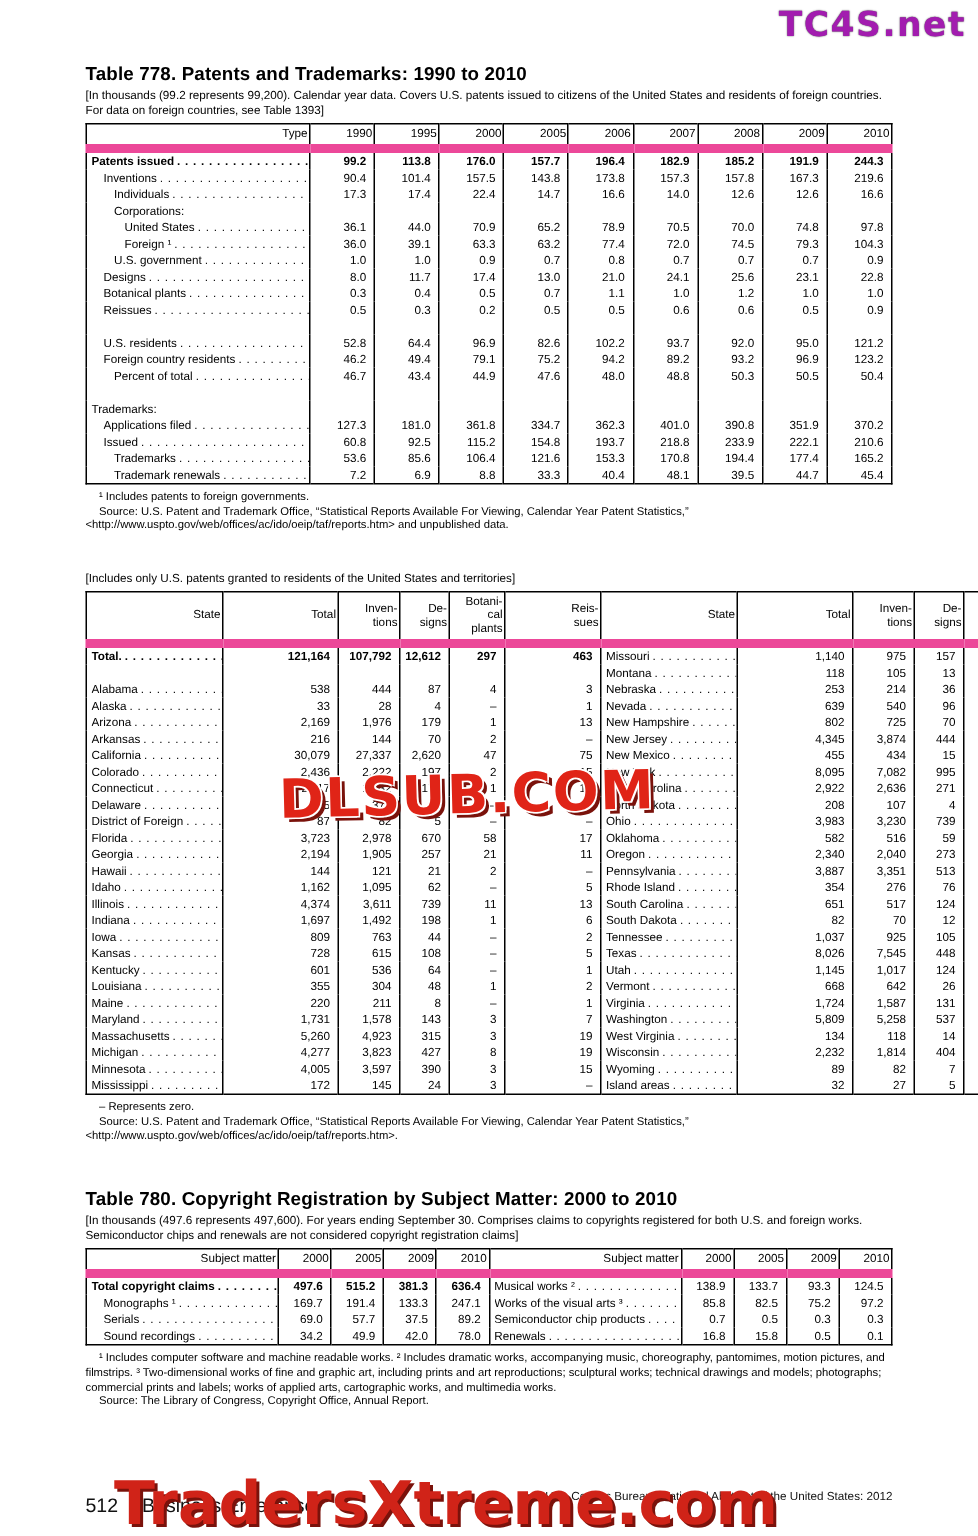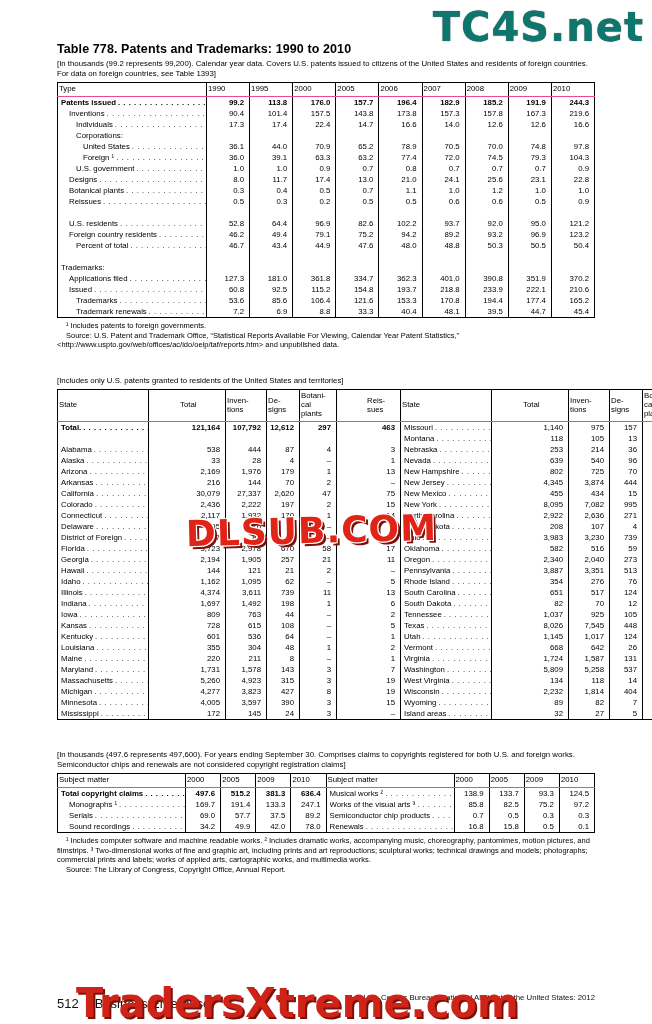--- a/index.html
+++ b/index.html
@@ -2,22 +2,22 @@
 <html><head>
 <meta charset="utf-8">
 <style>
   html,body{margin:0;padding:0;background:#9a9a9a;}
   .page{position:relative;width:652px;height:1024px;margin:0 auto;background:#fff;
         font-family:"Liberation Sans","DejaVu Sans",sans-serif;color:#000;overflow:hidden;}
   .content{position:absolute;left:57px;top:42px;width:538px;}
   .tbl-title{font-size:12.5px;font-weight:700;margin:0 0 3px;letter-spacing:.1px;}
   .note{font-size:7.8px;line-height:1.28;margin:0 0 3px;}
   .data{border-collapse:collapse;width:100%;border:1px solid #000;table-layout:fixed;}
-  .data th{font-size:7.8px;font-weight:400;text-align:left;vertical-align:middle;
-           padding:2px 1px;border-bottom:1px solid #ec4899;white-space:pre-line;line-height:1.15;}
+  .data th{font-size:7.8px;font-weight:400;text-align:right;vertical-align:middle;
+           padding:2px 1px;border-bottom:6px solid #ec4899;white-space:pre-line;line-height:1.15;}
   .data th+th,.data td+td{border-left:1px solid #000;}
   .data td{font-size:7.8px;height:11px;line-height:11px;white-space:nowrap;overflow:hidden;padding:0;vertical-align:middle;}
   .data td.num{text-align:right;padding-right:5px;}
   .data td.lab{padding-left:3px;overflow:hidden;}
   .data td.lab.ind1{padding-left:11px;}
   .data td.lab.ind2{padding-left:18px;}
   .data td.lab.ind3{padding-left:25px;}
   .labflex{display:flex;align-items:baseline;overflow:hidden;width:100%;min-width:0;}
   .labtxt{white-space:nowrap;padding-right:2px;}
   .dots{flex:1 1 auto;overflow:hidden;white-space:nowrap;letter-spacing:.5px;}
@@ -32,21 +32,21 @@
   #t779 th:nth-child(3),#t779 th:nth-child(9){width:38px;}
   #t779 th:nth-child(4),#t779 th:nth-child(10){width:30px;}
   #t779 th:nth-child(5),#t779 th:nth-child(11){width:34px;}
   #t779 th:nth-child(6),#t779 th:nth-child(12){width:32px;padding-left:30px;}
   #t780 th:nth-child(1),#t780 th:nth-child(6){width:125px;}
   .footer-left{position:absolute;left:57px;top:996px;font-size:13px;color:#111;}
   .footer-left .pg{margin-right:16px;}
   .footer-right{position:absolute;right:57px;top:993px;font-size:7.8px;color:#111;}
   .wm{position:absolute;font-weight:900;pointer-events:none;z-index:5;
       font-family:"DejaVu Sans","Liberation Sans",sans-serif;}
-  .wm-top{top:4px;right:8px;font-size:40px;color:#0f766e;letter-spacing:1px;text-shadow:0 0 1px #333;}
+  .wm-top{top:4px;right:8px;font-size:23px;color:#a21caf;letter-spacing:1px;text-shadow:0 0 1px #333;}
   .wm-mid{top:510px;left:186px;font-size:36px;color:#e02417;transform:rotate(-1.5deg);letter-spacing:1px;
           text-shadow:-1px -1px 0 #fff,1px -1px 0 #fff,-1px 1px 0 #fff,1px 1px 0 #fff,3px 3px 0 #7a120b;}
   .wm-bottom{top:980px;left:76px;font-size:40px;color:#d02318;text-shadow:2px 2px 0 #7a120b;}
 </style>
 </head>
 <body>
 
 <div class="page">
 
   <div class="wm wm-top">TC4S.net</div>
@@ -1078,23 +1078,28 @@
                 </span>
               </td>
               <td class="num">32</td>
               <td class="num">27</td>
               <td class="num">5</td>
               <td class="num">–</td>
               <td class="num">–</td>
             </tr>
           </tbody>
         </table>
+      <div class="foot">
+        <p>– Represents zero.</p>
+        <p>Source: U.S. Patent and Trademark Office, “Statistical Reports Available For Viewing, Calendar Year Patent Statistics,” &lt;http://www.uspto.gov/web/offices/ac/ido/oeip/taf/reports.htm&gt;.</p>
+      </div>
     </section>
 
     <section class="sec780">
+      <h2 class="tbl-title">Table 780. Copyright Registration by Subject Matter: 2000 to 2010</h2>
       <p class="note">[In thousands (497.6 represents 497,600). For years ending September 30. Comprises claims to copyrights registered for both U.S. and foreign works. Semiconductor chips and renewals are not considered copyright registration claims]</p>
       <table class="data" id="t780">
           <thead>
             <tr>
               <th class="labhead">Subject matter</th>
               <th class="yr">2000</th>
               <th class="yr">2005</th>
               <th class="yr">2009</th>
               <th class="yr">2010</th>
               <th class="labhead">Subject matter</th>

